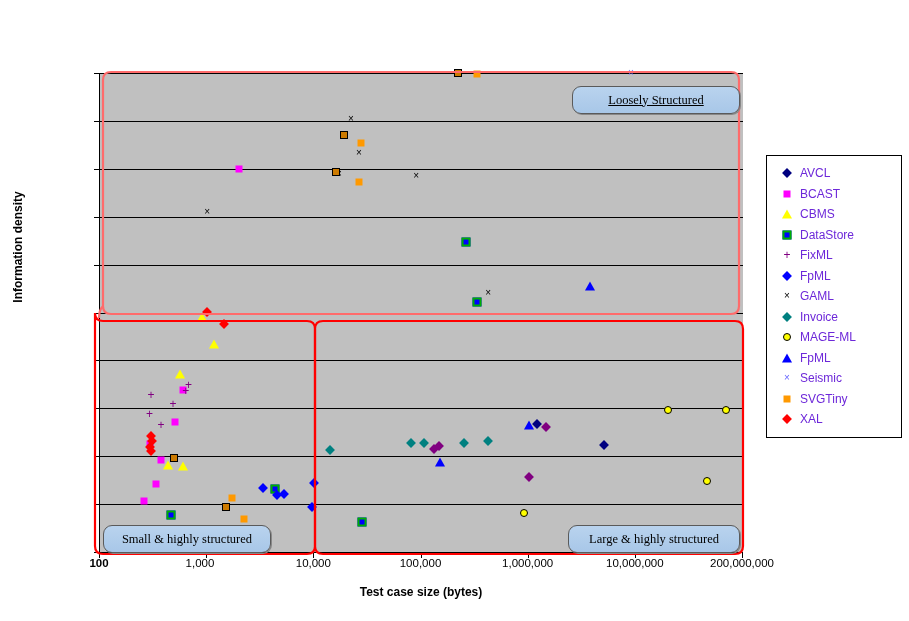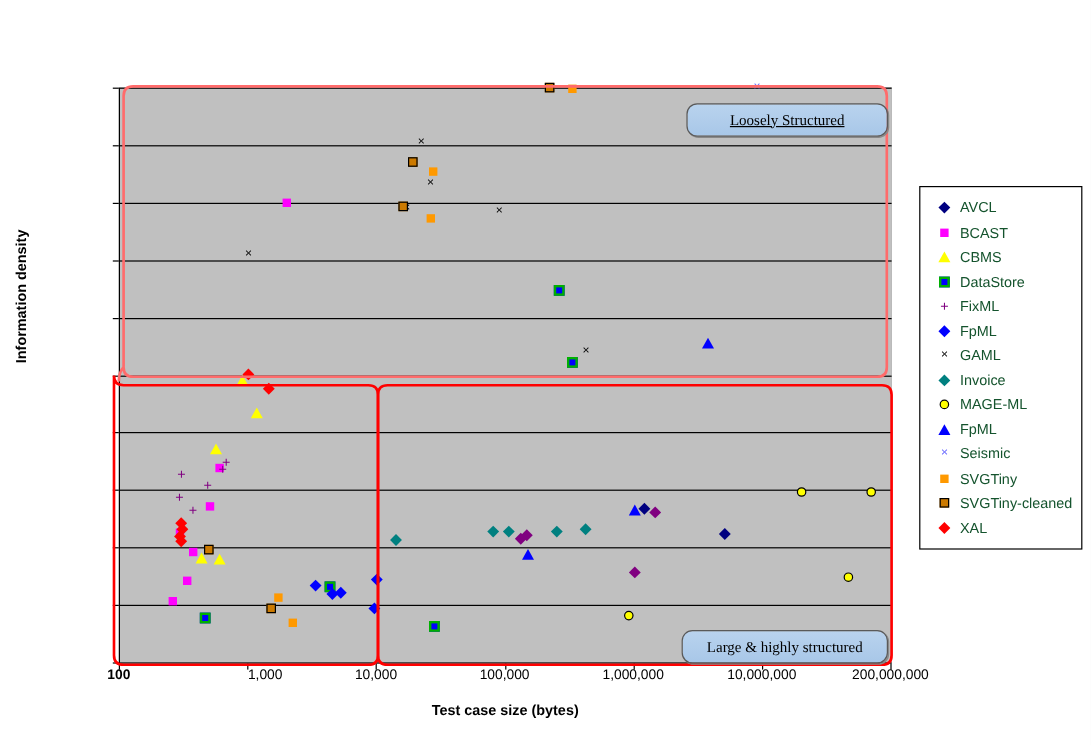--- a/index.html
+++ b/index.html
@@ -178,21 +178,21 @@
   .legend-marker {
     width: 16px;
     height: 16px;
     position: relative;
     flex: 0 0 16px;
     margin-right: 5px;
   }
   .legend-marker .pt { left: 8px; top: 8px; }
   .legend-label {
     font-size: 12px;
-    color: #14532d;
+    color: #6d28d9;
     white-space: nowrap;
   }
 </style>
 </head>
 <body>
 
 <div id="chart-root">
 
 
   <div id="y-axis-title">Information density</div>
@@ -294,21 +294,21 @@
       <div class="ytick-mark" style="top: 408.3px;"></div>
       <div class="ytick-mark" style="top: 360.4px;"></div>
       <div class="ytick-mark" style="top: 312.5px;"></div>
       <div class="ytick-mark" style="top: 264.6px;"></div>
       <div class="ytick-mark" style="top: 216.7px;"></div>
       <div class="ytick-mark" style="top: 168.8px;"></div>
       <div class="ytick-mark" style="top: 120.9px;"></div>
       <div class="ytick-mark" style="top: 73px;"></div>
       <div class="xtick-label" style="left: 99px; font-weight: bold;">100</div>
       <div class="xtick-mark" style="left: 99px;"></div>
-      <div class="xtick-label" style="left: 221px;">1,000</div>
+      <div class="xtick-label" style="left: 200px;">1,000</div>
       <div class="xtick-mark" style="left: 206.167px;"></div>
       <div class="xtick-label" style="left: 313.333px;">10,000</div>
       <div class="xtick-mark" style="left: 313.333px;"></div>
       <div class="xtick-label" style="left: 420.5px;">100,000</div>
       <div class="xtick-mark" style="left: 420.5px;"></div>
       <div class="xtick-label" style="left: 527.667px;">1,000,000</div>
       <div class="xtick-mark" style="left: 527.667px;"></div>
       <div class="xtick-label" style="left: 634.833px;">10,000,000</div>
       <div class="xtick-mark" style="left: 634.833px;"></div>
       <div class="xtick-label" style="left: 742px;">200,000,000</div>
@@ -319,20 +319,21 @@
 
     <path d="M 99,318 Q 99,310 103,306 L 103,80 Q 103,72 111,72 L 731,72 Q 739,72 739,80 L 739,306 Q 739,314 731,314 L 111,314 Q 103,314 103,306" fill="none" stroke="#ff6b6b" stroke-width="2.2"></path>
 
     <path d="M 95,313 Q 95,321 103,321 L 307,321 Q 315,321 315,329 L 315,546 Q 315,554 307,554 L 103,554 Q 95,554 95,546 Z" fill="none" stroke="#ff0000" stroke-width="2.2"></path>
 
     <path d="M 315,329 Q 315,321 323,321 L 735,321 Q 743,321 743,329 L 743,546 Q 743,554 735,554 L 323,554 Q 315,554 315,546 Z" fill="none" stroke="#ff0000" stroke-width="2.2"></path>
   </svg>
 
   <div class="callout" id="callout-loose" style="left:572px; top:86px; width:166px; height:26px;text-decoration:underline;">Loosely Structured</div>
 
+  <div class="callout" id="callout-small" style="left:103px; top:525px; width:166px; height:26px;">Small &amp; highly structured</div>
 
   <div class="callout" id="callout-large" style="left:568px; top:525px; width:170px; height:26px;">Large &amp; highly structured</div>
 
   <div id="legend">
       <div class="legend-row">
         <span class="legend-marker">
           <div class="pt m-diamond" style="background: rgb(0, 0, 128);"></div>
         </span>
         <span class="legend-label">AVCL</span>
       </div>
@@ -397,25 +398,19 @@
         <span class="legend-label">Seismic</span>
       </div>
       <div class="legend-row">
         <span class="legend-marker">
           <div class="pt m-square" style="background: rgb(255, 153, 0);"></div>
         </span>
         <span class="legend-label">SVGTiny</span>
       </div>
       <div class="legend-row">
         <span class="legend-marker">
-          <div class="pt m-square-out" style="background: rgb(204, 122, 0);"></div>
-        </span>
-        <span class="legend-label">SVGTiny-cleaned</span>
-      </div>
-      <div class="legend-row">
-        <span class="legend-marker">
           <div class="pt m-diamond" style="background: rgb(255, 0, 0);"></div>
         </span>
         <span class="legend-label">XAL</span>
       </div>
     </div>
 
 </div>
 
 </body></html>

